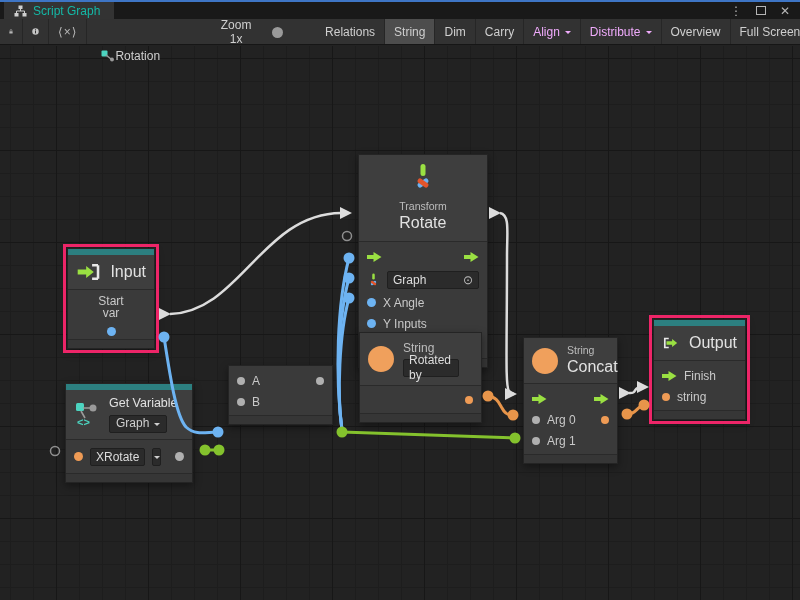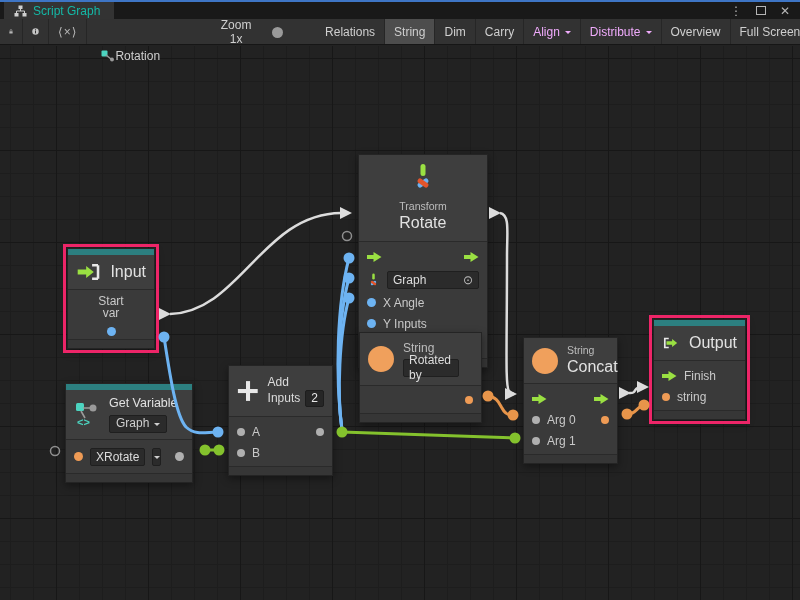--- a/index.html
+++ b/index.html
@@ -196,35 +196,20 @@
               <span class="dd-arrow" style="margin:0;"></span>
             </span>
           <span class="grow"></span>
           <span class="dot gray"></span>
         </div>
       </div>
       <div class="foot"></div>
     </div>
 
     <div class="node" style="left:228px;top:319px;width:105px;">
-      <div class="head" style="padding:9px 8px;">
-        <svg width="24" height="24" viewBox="0 0 24 24">
-          <rect x="10" y="1" width="4.5" height="22" fill="#e8e8e8"></rect>
-          <rect x="1" y="9.8" width="22" height="4.5" fill="#e8e8e8"></rect>
-        </svg>
-        <div class="titles">
-          <span style="font-size:12px;color:#dcdcdc;">Add</span>
-          <span style="font-size:12px;color:#dcdcdc;display:flex;align-items:center;">
-            <span>Inputs</span>
-            <span class="count-box">
-                <span>2</span>
-              </span>
-          </span>
-        </div>
-      </div>
       <div class="rows">
         <div class="row">
           <span class="dot gray sm"></span>
           <span>A</span>
           <span class="grow"></span>
           <span class="dot gray sm"></span>
         </div>
         <div class="row">
           <span class="dot gray sm"></span>
           <span>B</span>

